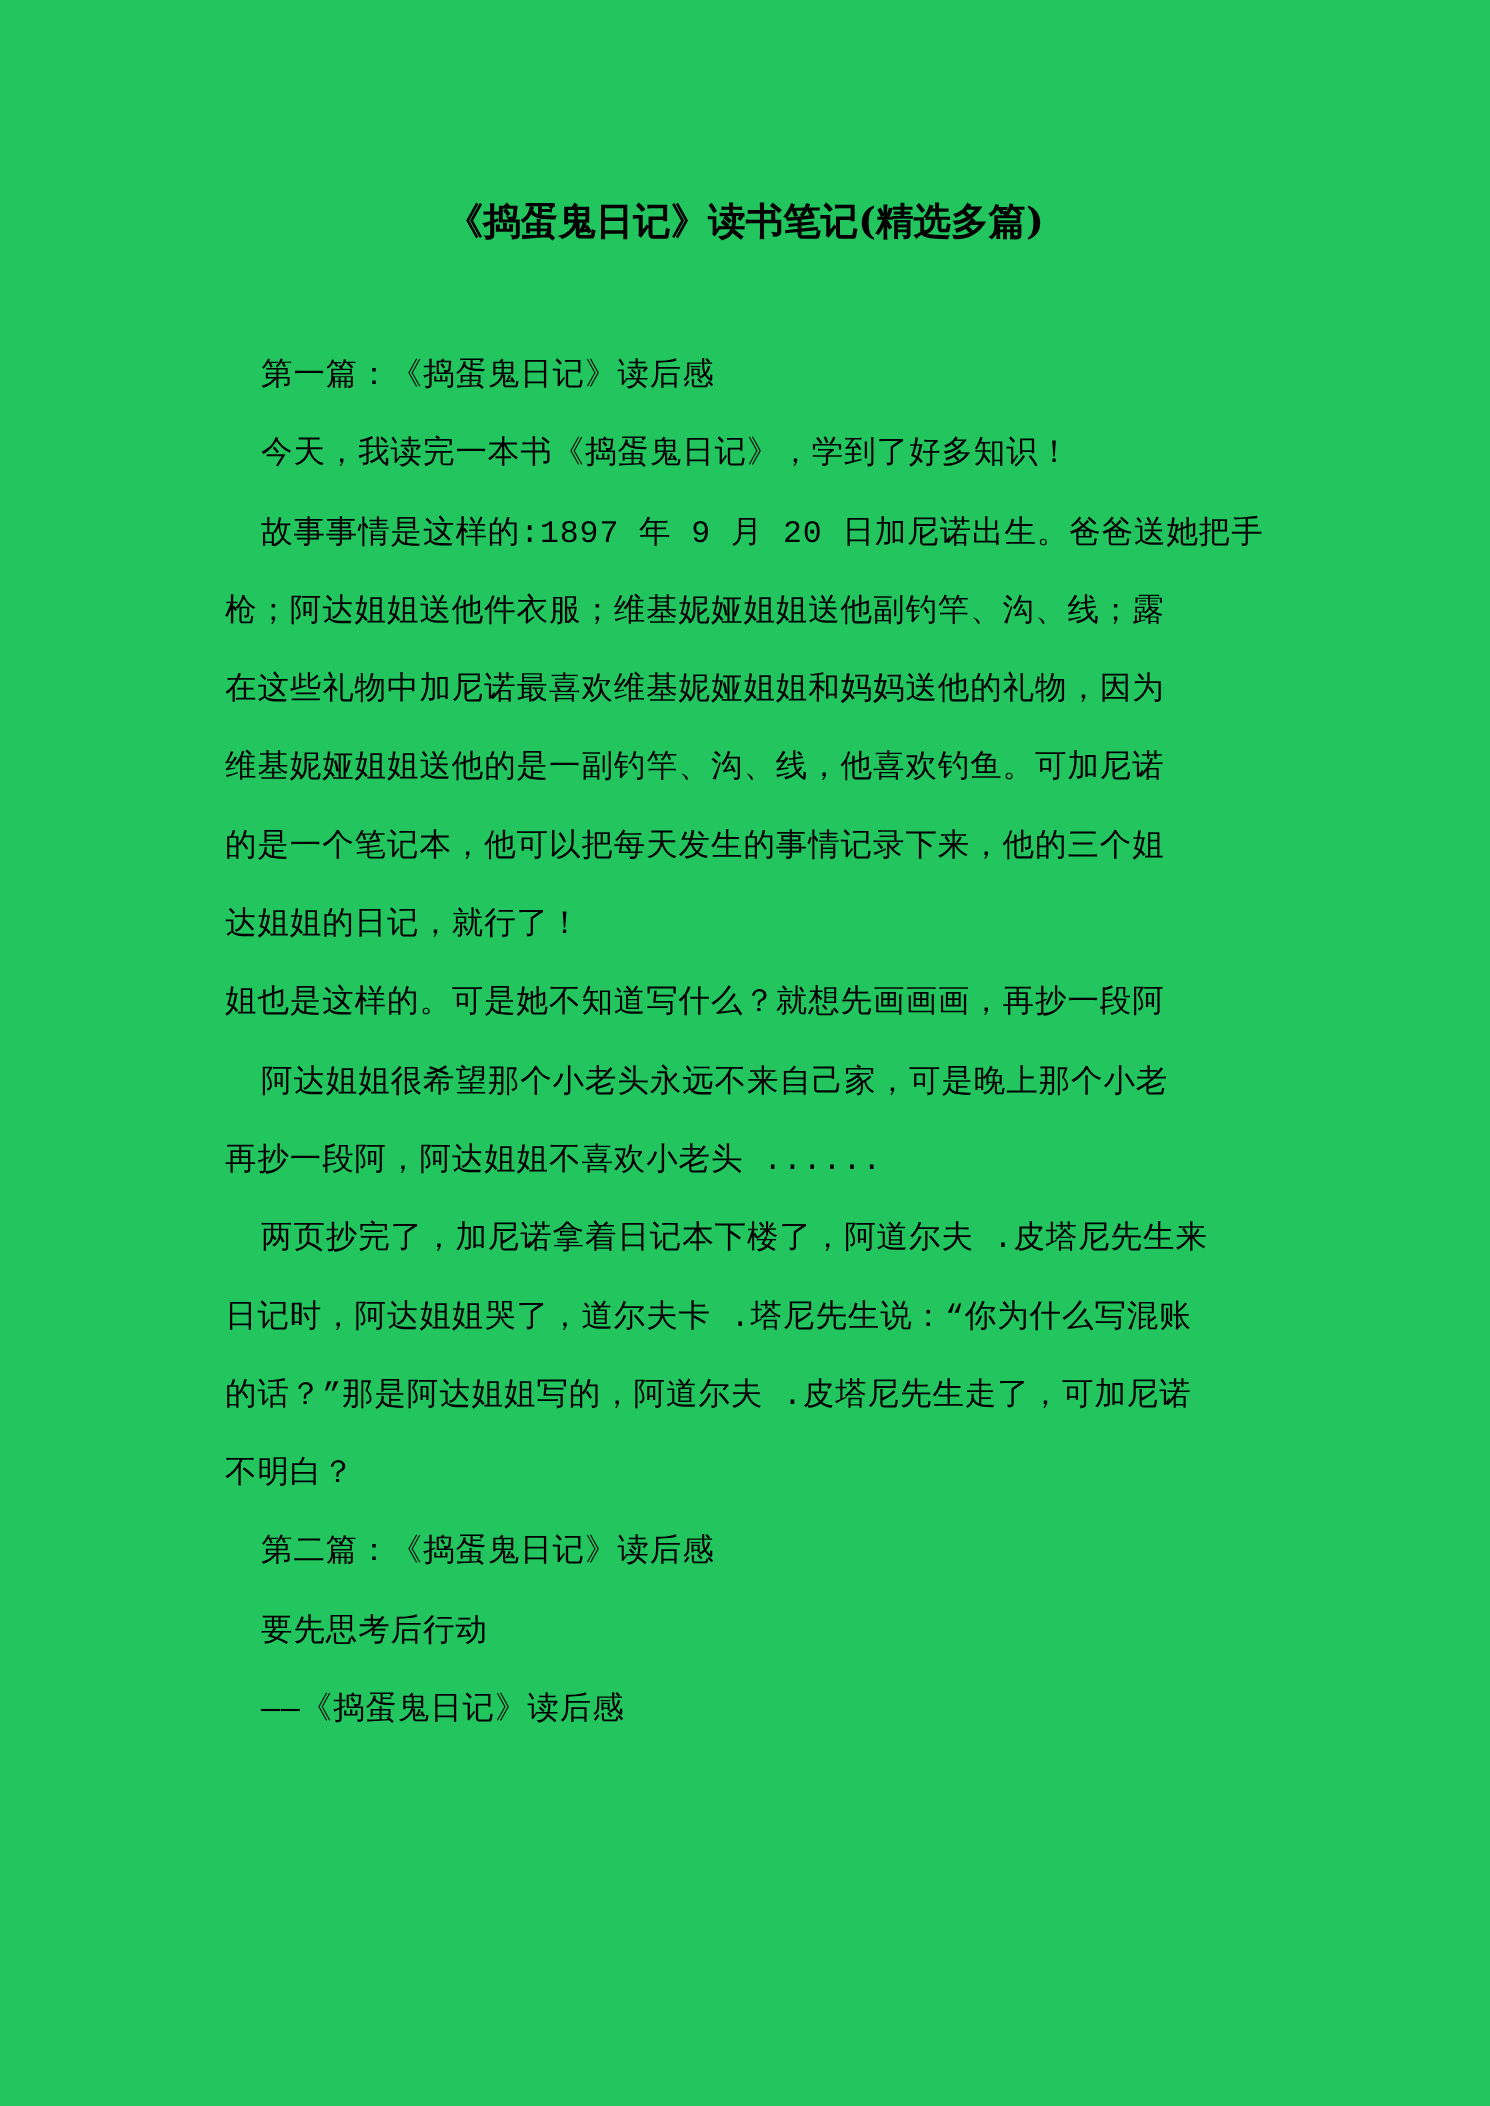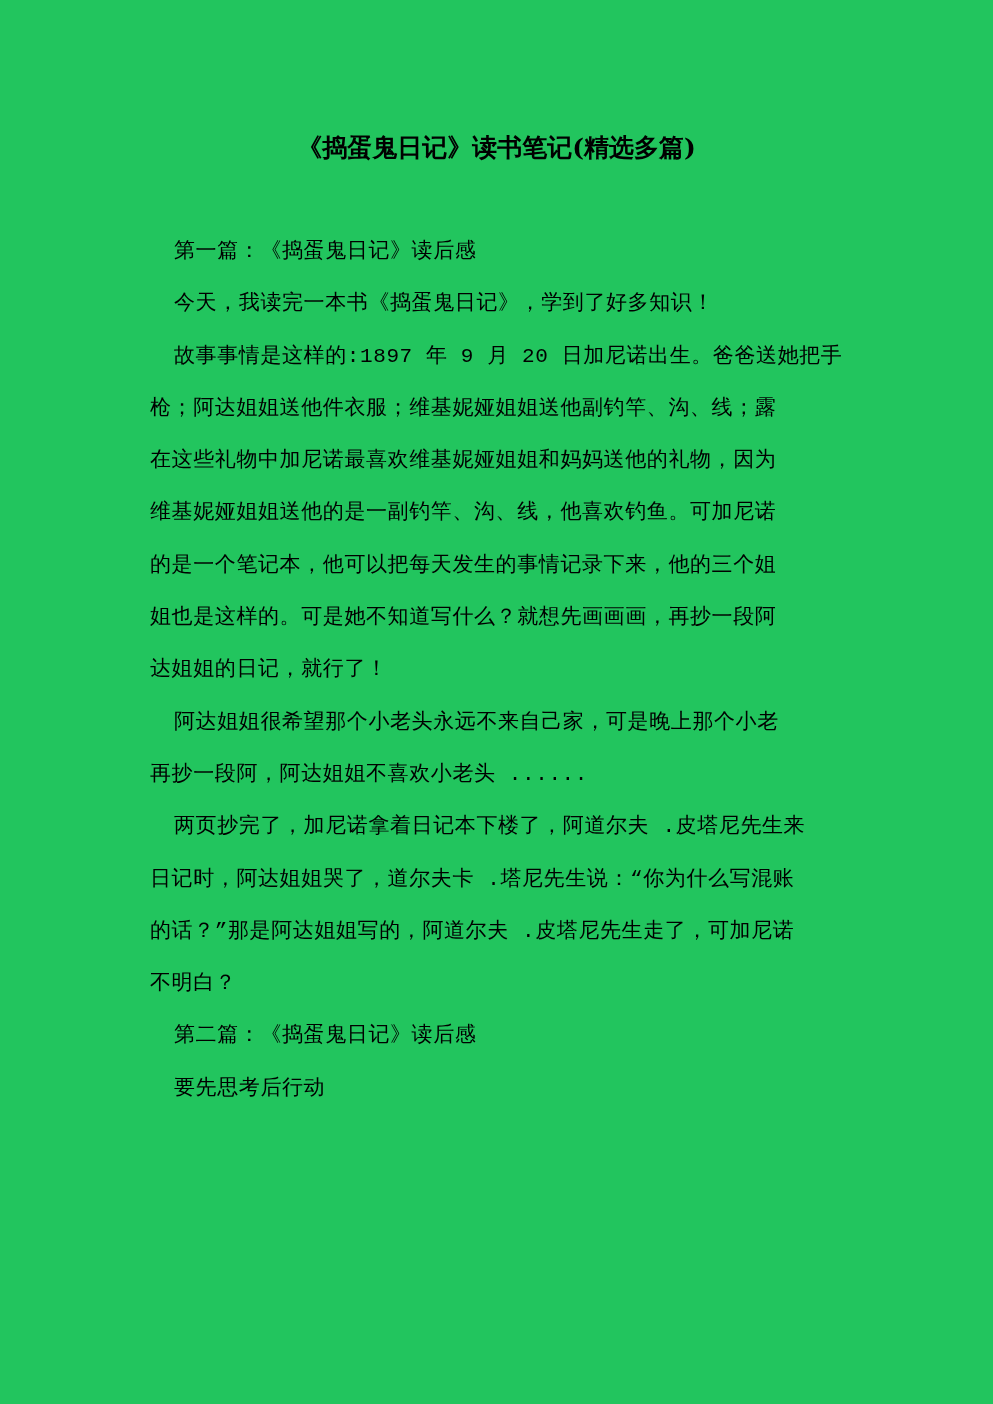--- a/index.html
+++ b/index.html
@@ -61,24 +61,25 @@
   <div class="title">《捣蛋鬼日记》读书笔记(精选多篇)</div>
 
   <div class="body-text">
     <div class="line indent">第一篇：《捣蛋鬼日记》读后感</div>
     <div class="line indent">今天，我读完一本书《捣蛋鬼日记》，学到了好多知识！</div>
     <div class="line indent">故事事情是这样的:1897 年 9 月 20 日加尼诺出生。爸爸送她把手</div>
     <div class="line">枪；阿达姐姐送他件衣服；维基妮娅姐姐送他副钓竿、沟、线；露</div>
     <div class="line">在这些礼物中加尼诺最喜欢维基妮娅姐姐和妈妈送他的礼物，因为</div>
     <div class="line">维基妮娅姐姐送他的是一副钓竿、沟、线，他喜欢钓鱼。可加尼诺</div>
     <div class="line">的是一个笔记本，他可以把每天发生的事情记录下来，他的三个姐</div>
+    <div class="line">达姐姐的日记，就行了！</div>
     <div class="line">姐也是这样的。可是她不知道写什么？就想先画画画，再抄一段阿</div>
-    <div class="line">达姐姐的日记，就行了！</div>
     <div class="line indent">阿达姐姐很希望那个小老头永远不来自己家，可是晚上那个小老</div>
     <div class="line">再抄一段阿，阿达姐姐不喜欢小老头 ......</div>
     <div class="line indent">两页抄完了，加尼诺拿着日记本下楼了，阿道尔夫 .皮塔尼先生来</div>
     <div class="line">日记时，阿达姐姐哭了，道尔夫卡 .塔尼先生说：“你为什么写混账</div>
     <div class="line">的话？”那是阿达姐姐写的，阿道尔夫 .皮塔尼先生走了，可加尼诺</div>
     <div class="line">不明白？</div>
     <div class="line indent">第二篇：《捣蛋鬼日记》读后感</div>
     <div class="line indent">要先思考后行动</div>
+    <div class="line indent">——《捣蛋鬼日记》读后感</div>
   </div>
 </div>
 
 </body></html>

